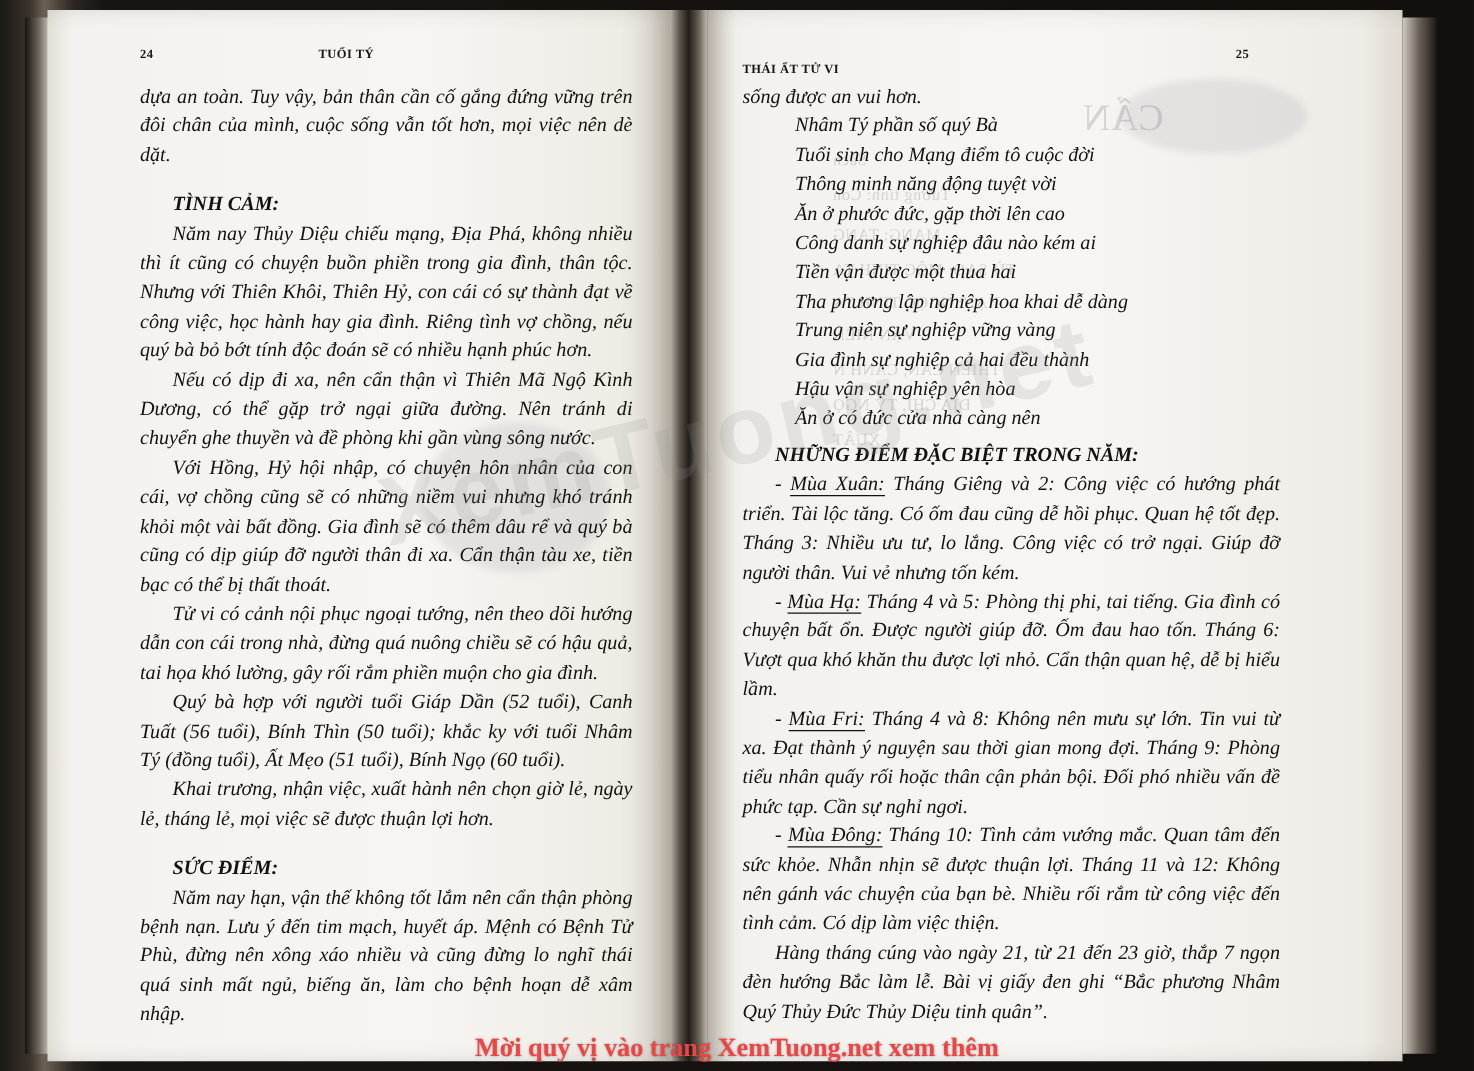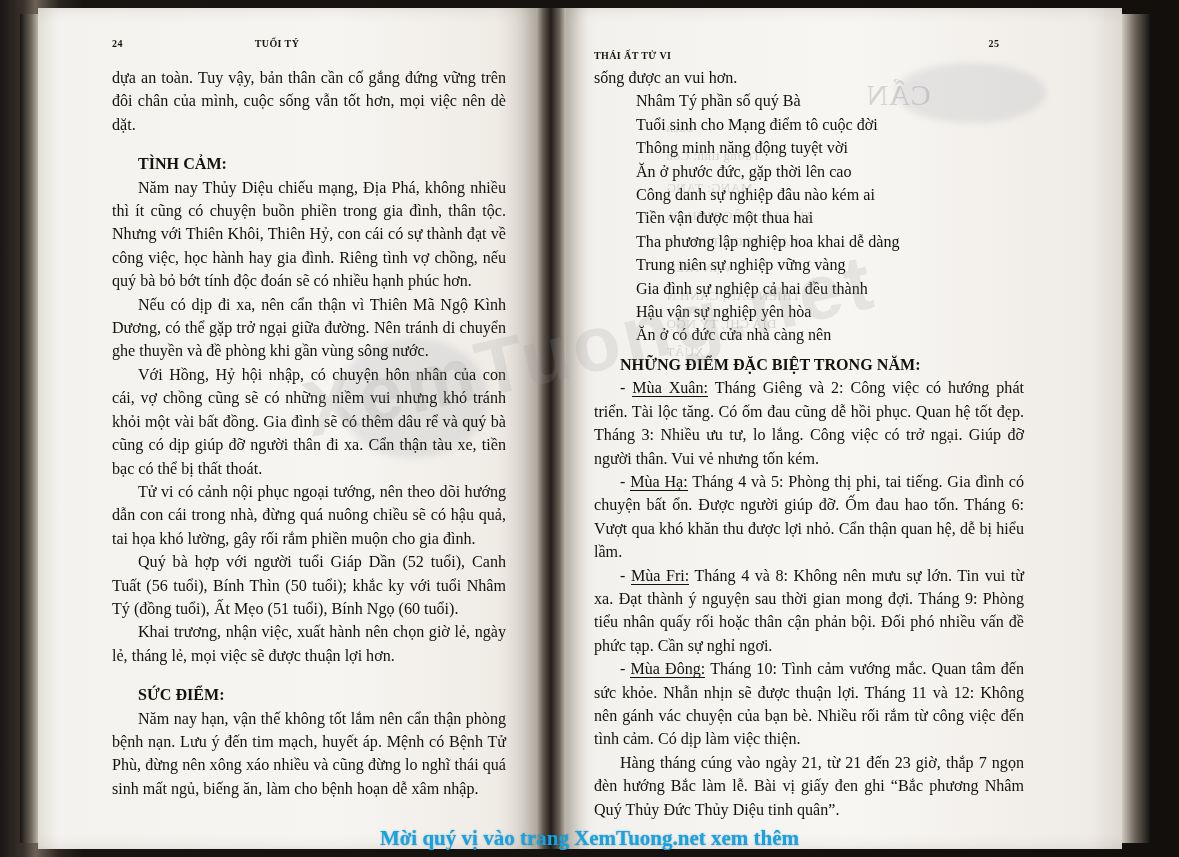--- a/index.html
+++ b/index.html
@@ -57,21 +57,21 @@
   .col{
     position:absolute;
     font-size:16.1px;
     line-height:1.455;
     color:#14120d;
     text-align:justify;
     text-justify:inter-word;
   }
   .col-left{left:74px;top:58px;width:394px;}
   .col-right{left:28px;top:58px;width:430px;}
-  p{margin:0;}
+  p{margin:0;font-style:italic;}
   .ind{text-indent:26px;}
   .sec{font-weight:bold;margin-top:16px;}
   .poem{
     text-align:left;
     margin-left:42px;
     text-indent:0;
   }
   .uline{border-bottom:1px solid #14120d;}
   
   .ghost{
@@ -99,21 +99,21 @@
     font-weight:bold;
     letter-spacing:4px;
     color:rgba(150,150,150,.18);
     transform:rotate(-13deg);
     pointer-events:none;
     font-family:"Liberation Sans", sans-serif;
   }
   .footer-note{
     position:absolute;left:0;bottom:6px;width:1179px;
     text-align:center;
-    color:#0ea5e9;
+    color:#ef4444;
     font-size:21px;
     font-weight:bold;
     font-family:"Liberation Serif", serif;
     text-shadow:0 0 2px rgba(0,0,0,.35);
   }
 </style>
 </head>
 <body>
 
 <div class="book">

